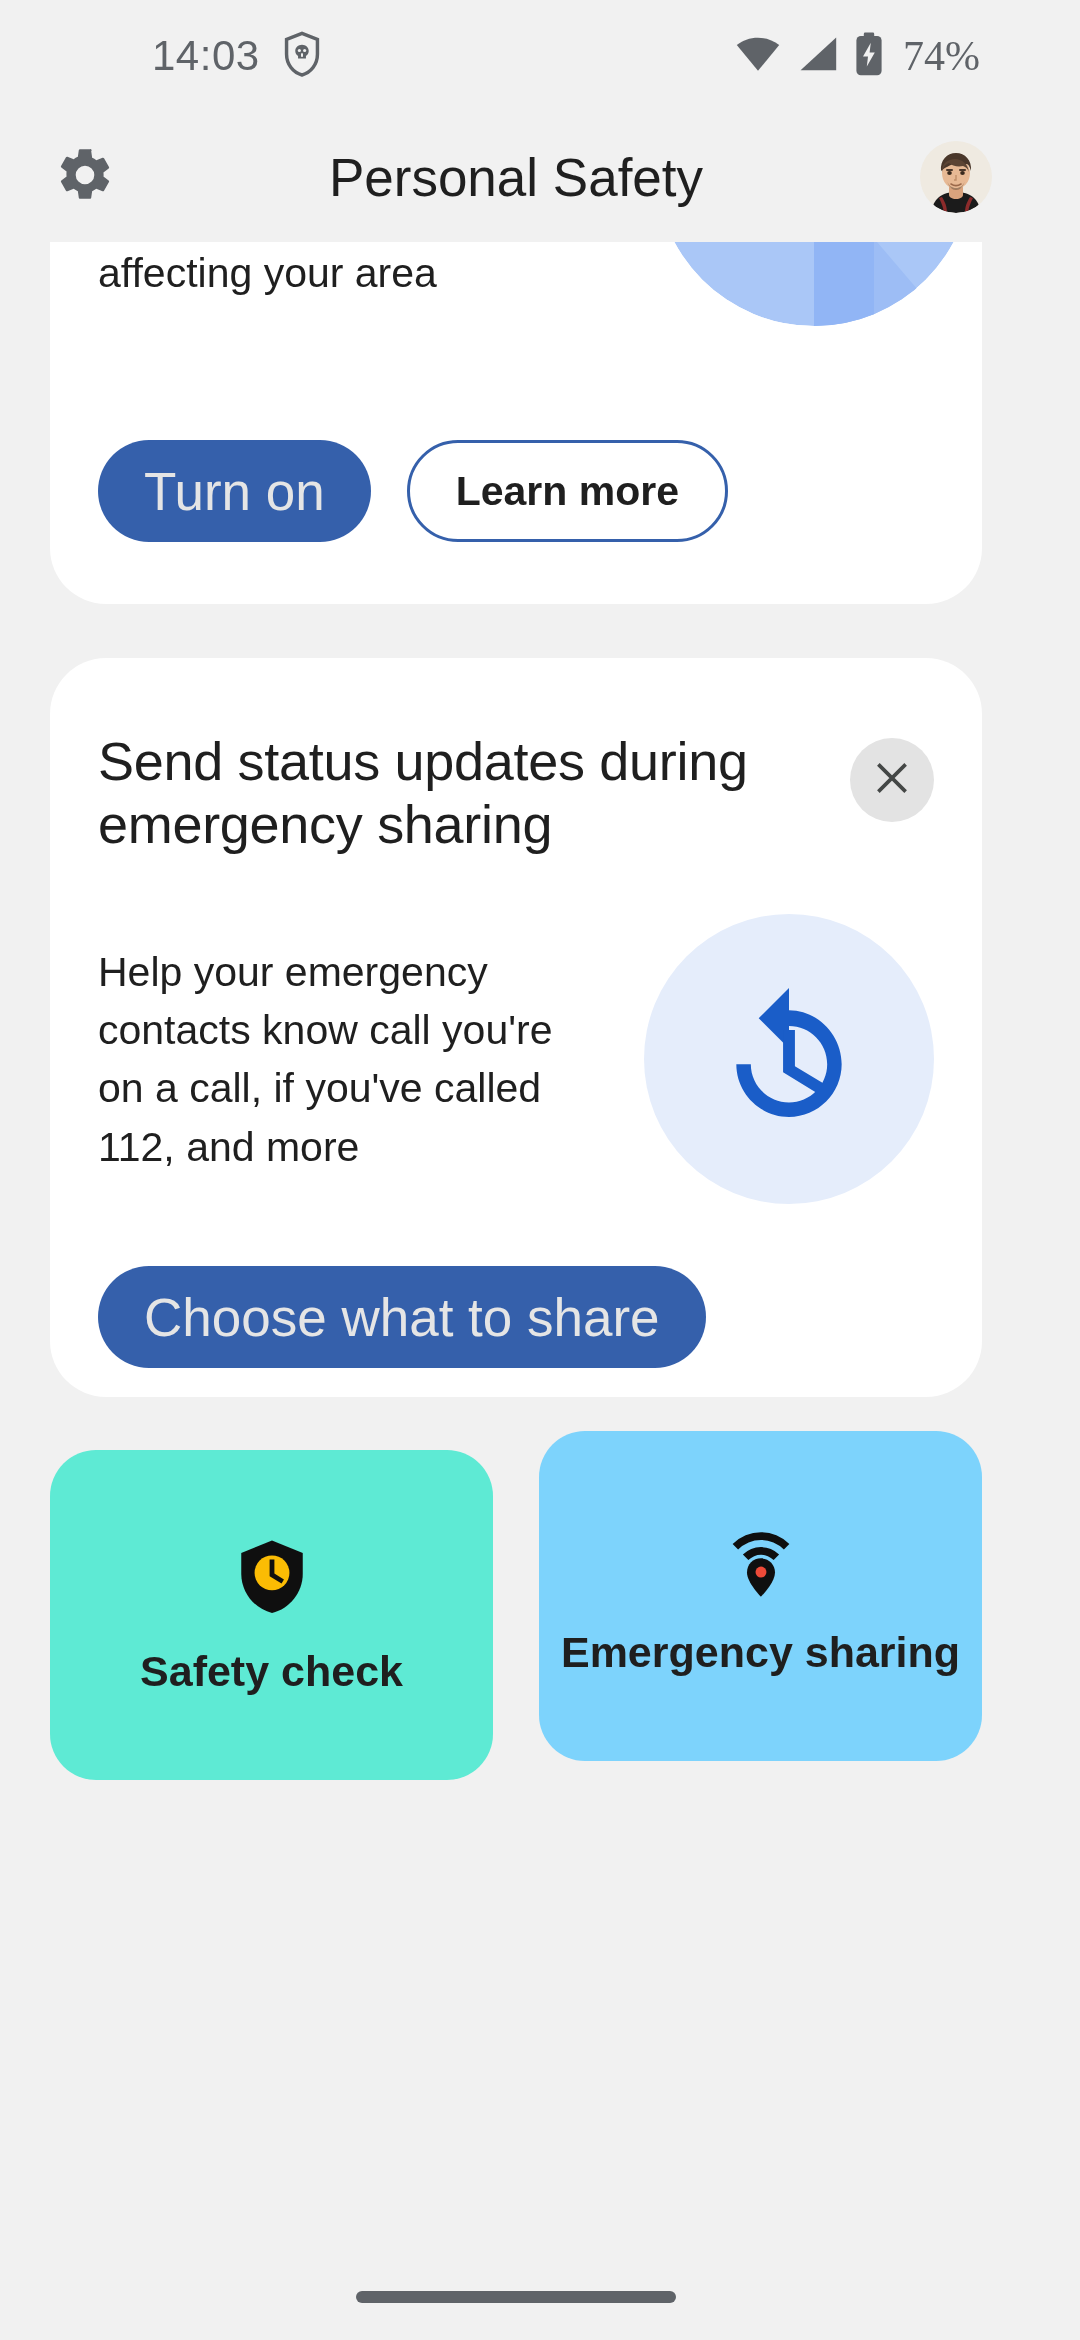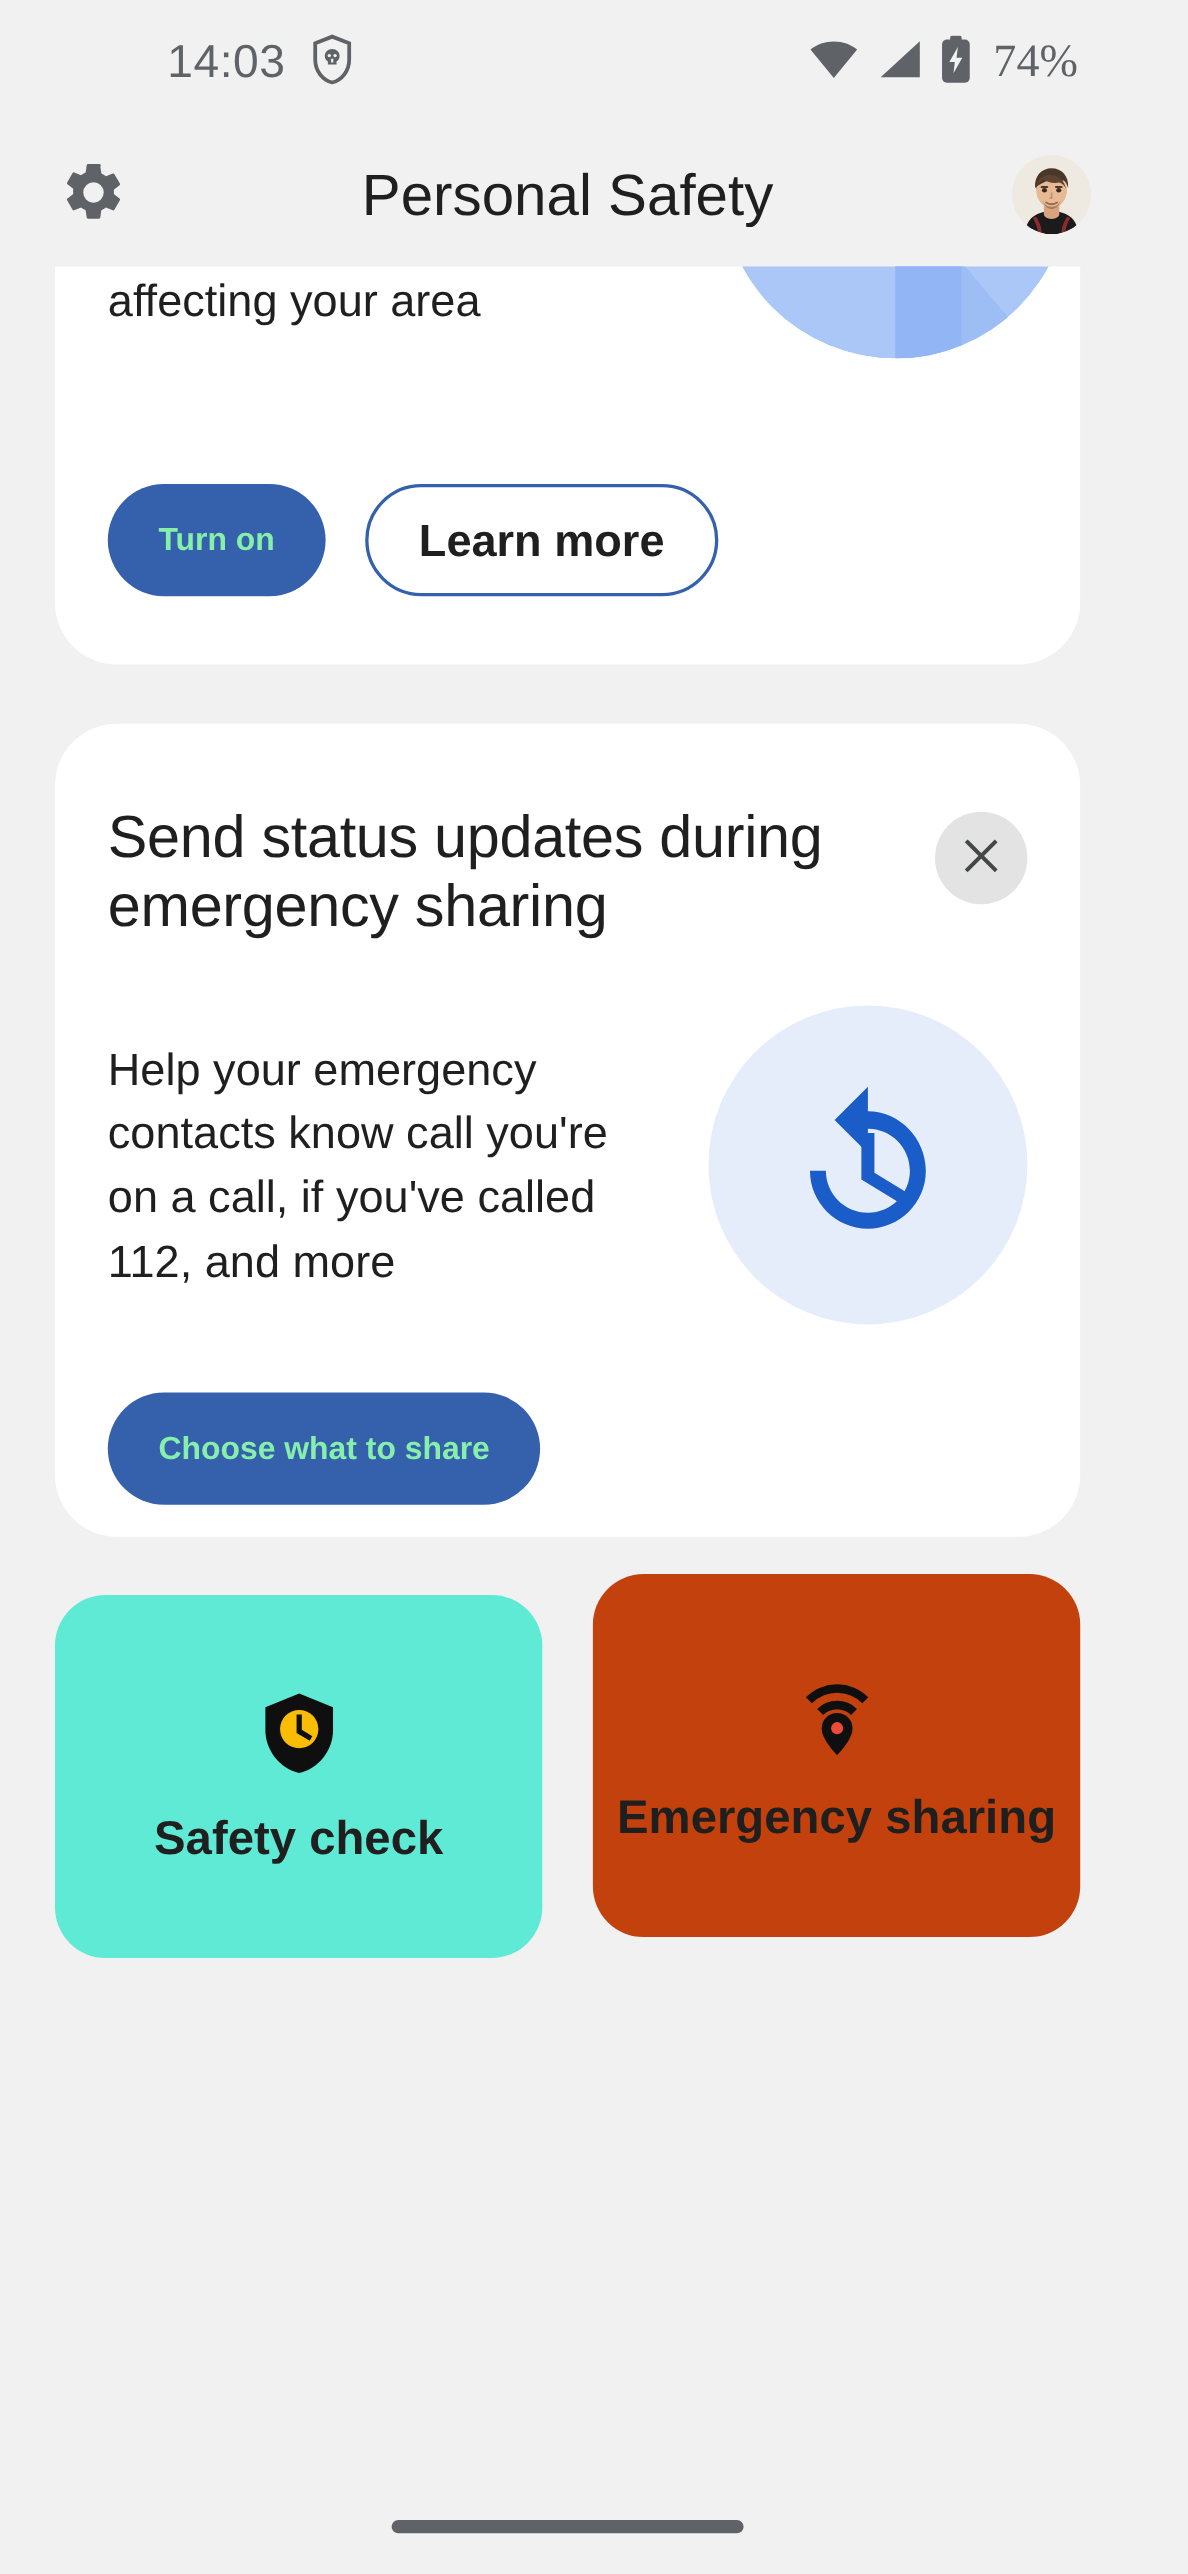--- a/index.html
+++ b/index.html
@@ -112,26 +112,26 @@
     border-radius:50%;
     overflow:hidden;
   }
   .alerts-btnrow {
     position:absolute;
     left:48px; bottom:62px;
     display:flex; align-items:center; gap:36px;
   }
   .btn-filled {
     background:#3560ab;
-    color:#86efac;
+    color:#e5e5e5;
     border:none;
     border-radius:100px;
-    font-size:29px;
+    font-size:53px;
     font-family:inherit;
-    font-weight:700;
+    font-weight:400;
     padding:0 46px;
     height:102px;
     display:flex; align-items:center; justify-content:center;
     cursor:pointer;
     white-space:nowrap;
   }
   .btn-outlined {
     background:#ffffff;
     color:#1f1f1f;
     border:3px solid #3560ab;
@@ -207,21 +207,21 @@
   .tile {
     flex:1 1 0;
     height:330px;
     border-radius:46px;
     display:flex; flex-direction:column;
     align-items:center; justify-content:center;
     cursor:pointer;
     padding:0 20px;
   }
   .tile-safety { background:#5eead4;margin-top:19px; }
-  .tile-emergency { background:#c2410c; }
+  .tile-emergency { background:#7dd3fc; }
   .tile-icon { margin-bottom:26px; }
   .tile-label {
     font-size:43px;
     color:#1f1f1f;
     font-weight:700;
     text-align:center;
     line-height:1.15;
   }
 
   

